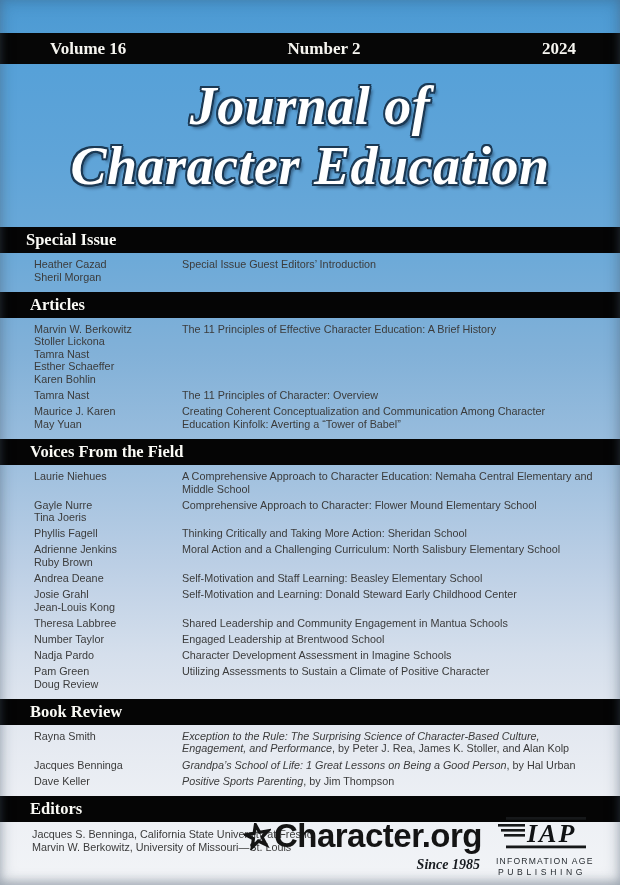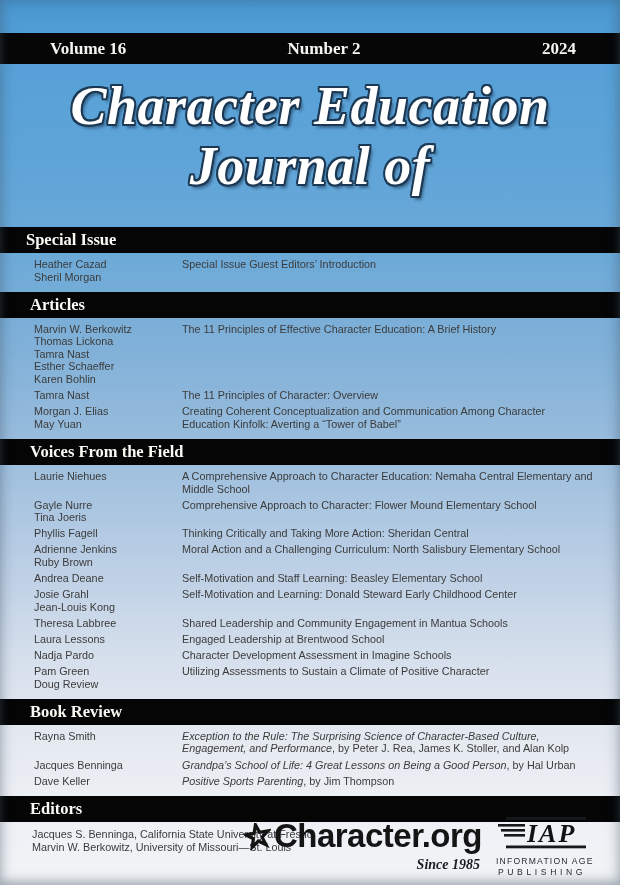--- a/index.html
+++ b/index.html
@@ -81,56 +81,56 @@
 
 <div class="page">
 
   <div class="topbar">
     <span class="left">Volume 16</span>
     <span class="center">Number 2</span>
     <span class="right">2024</span>
   </div>
 
   <div class="masthead">
+    <div class="line">Journal of</div>
     <div class="line">Character Education</div>
-    <div class="line">Journal of</div>
   </div>
 
   <div class="secbar first-bar">Special Issue</div>
   <div class="sec-rows">
     <div class="row">
       <div class="names">
         <div class="name-line">Heather Cazad</div>
         <div class="name-line">Sheril Morgan</div>
       </div>
       <div class="title">Special Issue Guest Editors’ Introduction</div>
     </div>
   </div>
 
   <div class="secbar">Articles</div>
   <div class="sec-rows">
     <div class="row">
       <div class="names">
         <div class="name-line">Marvin W. Berkowitz</div>
-        <div class="name-line">Thomas Lickona</div>
+        <div class="name-line">Stoller Lickona</div>
         <div class="name-line">Tamra Nast</div>
         <div class="name-line">Esther Schaeffer</div>
         <div class="name-line">Karen Bohlin</div>
       </div>
       <div class="title">The 11 Principles of Effective Character Education: A Brief History</div>
     </div>
     <div class="row">
       <div class="names">
         <div class="name-line">Tamra Nast</div>
       </div>
       <div class="title">The 11 Principles of Character: Overview</div>
     </div>
     <div class="row">
       <div class="names">
-        <div class="name-line">Morgan J. Elias</div>
+        <div class="name-line">Maurice J. Karen</div>
         <div class="name-line">May Yuan</div>
       </div>
       <div class="title">Creating Coherent Conceptualization and Communication Among Character Education Kinfolk: Averting a “Tower of Babel”</div>
     </div>
   </div>
 
   <div class="secbar">Voices From the Field</div>
   <div class="sec-rows">
     <div class="row">
       <div class="names">
@@ -142,21 +142,21 @@
       <div class="names">
         <div class="name-line">Gayle Nurre</div>
         <div class="name-line">Tina Joeris</div>
       </div>
       <div class="title">Comprehensive Approach to Character: Flower Mound Elementary School</div>
     </div>
     <div class="row">
       <div class="names">
         <div class="name-line">Phyllis Fagell</div>
       </div>
-      <div class="title">Thinking Critically and Taking More Action: Sheridan Central</div>
+      <div class="title">Thinking Critically and Taking More Action: Sheridan School</div>
     </div>
     <div class="row">
       <div class="names">
         <div class="name-line">Adrienne Jenkins</div>
         <div class="name-line">Ruby Brown</div>
       </div>
       <div class="title">Moral Action and a Challenging Curriculum: North Salisbury Elementary School</div>
     </div>
     <div class="row">
       <div class="names">
@@ -172,21 +172,21 @@
       <div class="title">Self-Motivation and Learning: Donald Steward Early Childhood Center</div>
     </div>
     <div class="row">
       <div class="names">
         <div class="name-line">Theresa Labbree</div>
       </div>
       <div class="title">Shared Leadership and Community Engagement in Mantua Schools</div>
     </div>
     <div class="row">
       <div class="names">
-        <div class="name-line">Laura Lessons</div>
+        <div class="name-line">Number Taylor</div>
       </div>
       <div class="title">Engaged Leadership at Brentwood School</div>
     </div>
     <div class="row">
       <div class="names">
         <div class="name-line">Nadja Pardo</div>
       </div>
       <div class="title">Character Development Assessment in Imagine Schools</div>
     </div>
     <div class="row">
@@ -203,21 +203,21 @@
     <div class="row">
       <div class="names">
         <div class="name-line">Rayna Smith</div>
       </div>
       <div class="title"><span class="bk-italic">Exception to the Rule: The Surprising Science of Character-Based Culture, Engagement, and Performance</span><span>, by Peter J. Rea, James K. Stoller, and Alan Kolp</span></div>
     </div>
     <div class="row">
       <div class="names">
         <div class="name-line">Jacques Benninga</div>
       </div>
-      <div class="title"><span class="bk-italic">Grandpa’s School of Life: 4 Great Lessons on Being a Good Person</span><span>, by Hal Urban</span></div>
+      <div class="title"><span class="bk-italic">Grandpa’s School of Life: 1 Great Lessons on Being a Good Person</span><span>, by Hal Urban</span></div>
     </div>
     <div class="row">
       <div class="names">
         <div class="name-line">Dave Keller</div>
       </div>
       <div class="title"><span class="bk-italic">Positive Sports Parenting</span><span>, by Jim Thompson</span></div>
     </div>
   </div>
 
   <div class="secbar">Editors</div>

